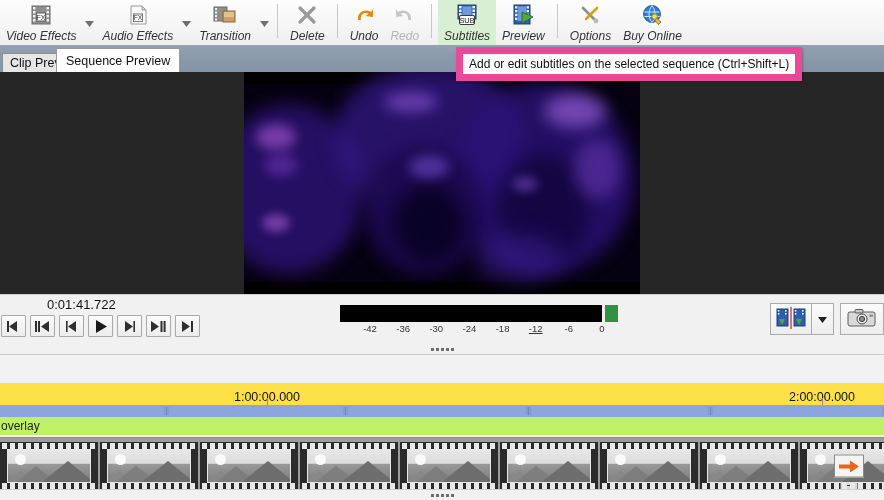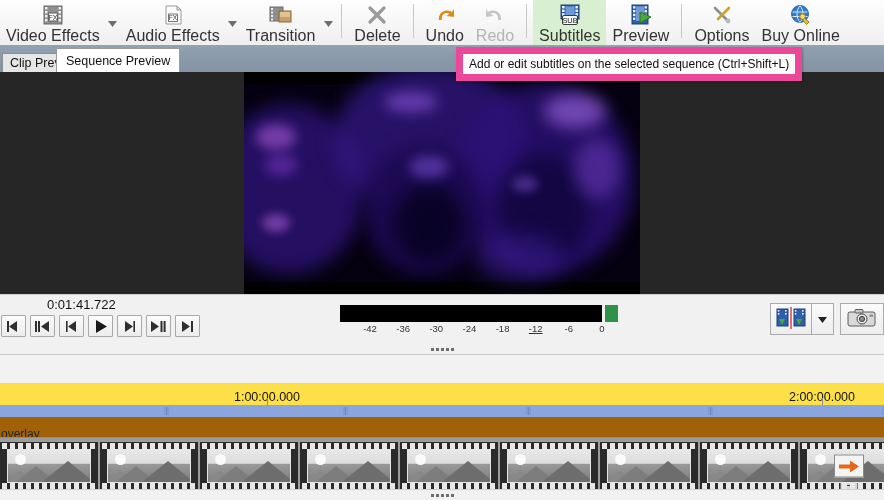--- a/index.html
+++ b/index.html
@@ -18,21 +18,21 @@
     border-bottom:1px solid #a6a6a6;
     display:flex;align-items:flex-start;
   }
   .tbtn{
     height:45px;display:flex;flex-direction:column;align-items:center;
     justify-content:flex-start;padding:2px 6px 0 6px;box-sizing:border-box;
     position:relative;
   }
   .tbtn.hl{background:#d9efd2;}
   .tbtn .ico{height:26px;display:flex;align-items:center;justify-content:flex-end;}
-  .tbtn .lbl{font-size:16px;line-height:14px;color:#333;white-space:nowrap;margin-top:1px;}
+  .tbtn .lbl{font-size:12px;line-height:14px;color:#333;white-space:nowrap;margin-top:1px;font-style:italic;}
   .tbtn .lbl.dim{color:#b4b4b4;}
   .caret{
     width:14px;height:45px;display:flex;align-items:center;justify-content:center;
     padding-top:2px;box-sizing:border-box;
   }
   .caret svg{display:block;}
   .tsep{width:1px;height:34px;background:#c8c8c8;margin:4px 6px 0 6px;}
 
   
   .tabstrip{
@@ -117,22 +117,22 @@
   }
   .rlabel{position:absolute;bottom:1px;font-size:12.5px;color:#111;transform:translateX(-50%);white-space:nowrap;}
   .rtick{position:absolute;bottom:0;width:1px;height:7px;background:#8d8d8d;}
   .scrollbar{
     position:absolute;left:0;top:51px;width:884px;height:12px;
     background:#7f9ad6;overflow:hidden;
   }
   .sbthumb{position:absolute;top:0;height:12px;background:#8ba6de;}
   .sbgrip{position:absolute;top:2px;width:1px;height:8px;background:#6b86c4;}
   .ovlabel{
-    position:absolute;left:0;top:63px;width:884px;height:24px;
-    background:#a16207;display:flex;align-items:flex-end;padding-left:1px;
+    position:absolute;left:0;top:63px;width:884px;height:18px;
+    background:#bef264;display:flex;align-items:center;padding-left:1px;
     font-size:12px;color:#222;box-sizing:border-box;
   }
   .trackrow{
     position:absolute;left:0;top:83px;width:884px;height:57px;background:#9c9c9c;
     border-top:1px solid #8e8e8e;overflow:hidden;
   }
   .clipstrip{position:absolute;left:0;top:4px;display:flex;gap:2px;}
   .frame{
     width:98px;height:48px;background:#2b2b2b;position:relative;box-sizing:border-box;
     display:flex;align-items:center;justify-content:center;

